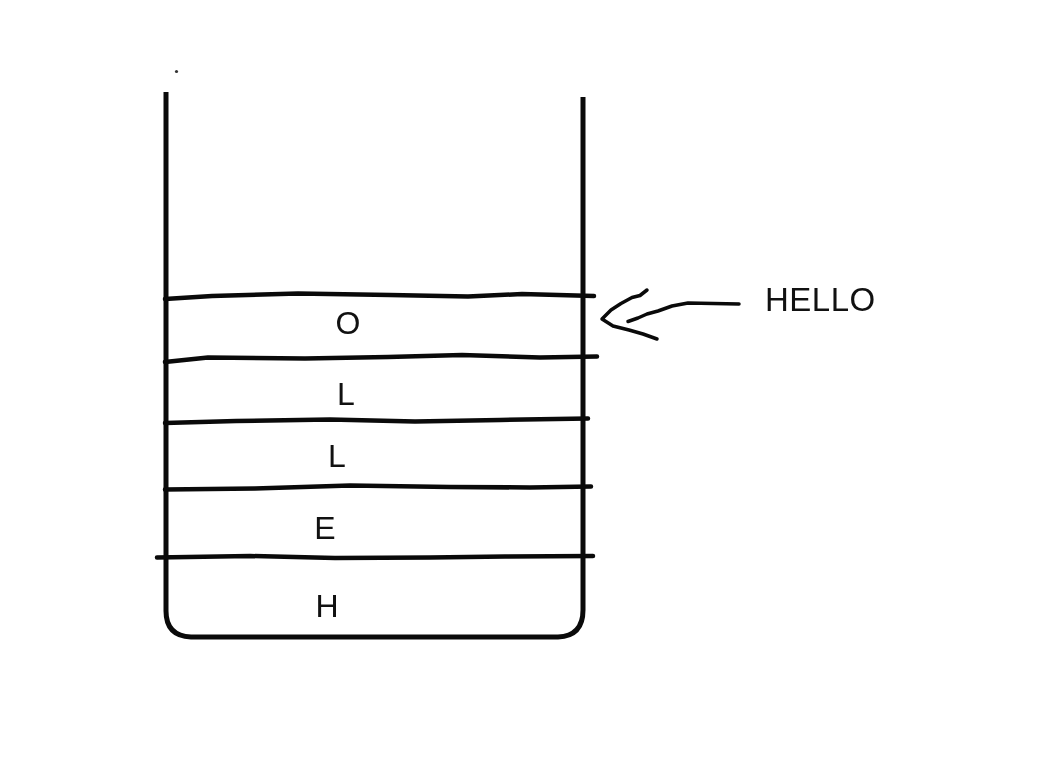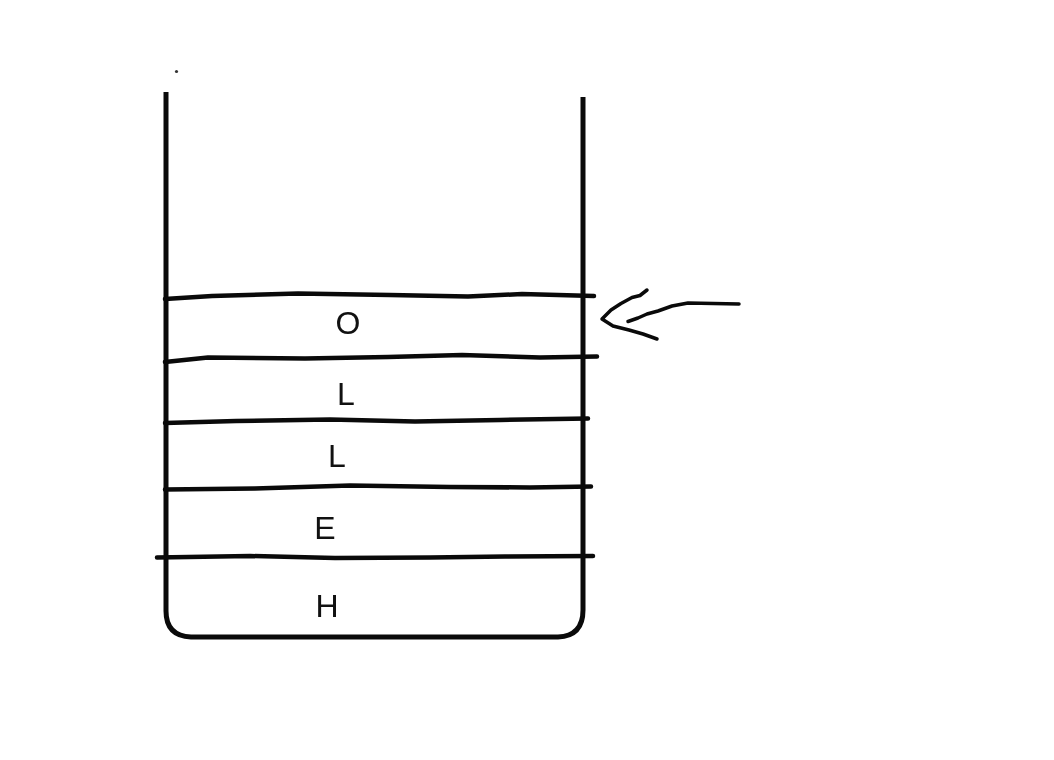--- a/index.html
+++ b/index.html
@@ -68,14 +68,15 @@
 
     <circle cx="176.5" cy="71.5" r="1.6" fill="#333333"></circle>
   </svg>
 
   <div class="stack-letter letter-o">O</div>
   <div class="stack-letter letter-l1">L</div>
   <div class="stack-letter letter-l2">L</div>
   <div class="stack-letter letter-e">E</div>
   <div class="stack-letter letter-h">H</div>
 
+  <div class="annotation-label">HELLO</div>
 
 </div>
 
 </body></html>

